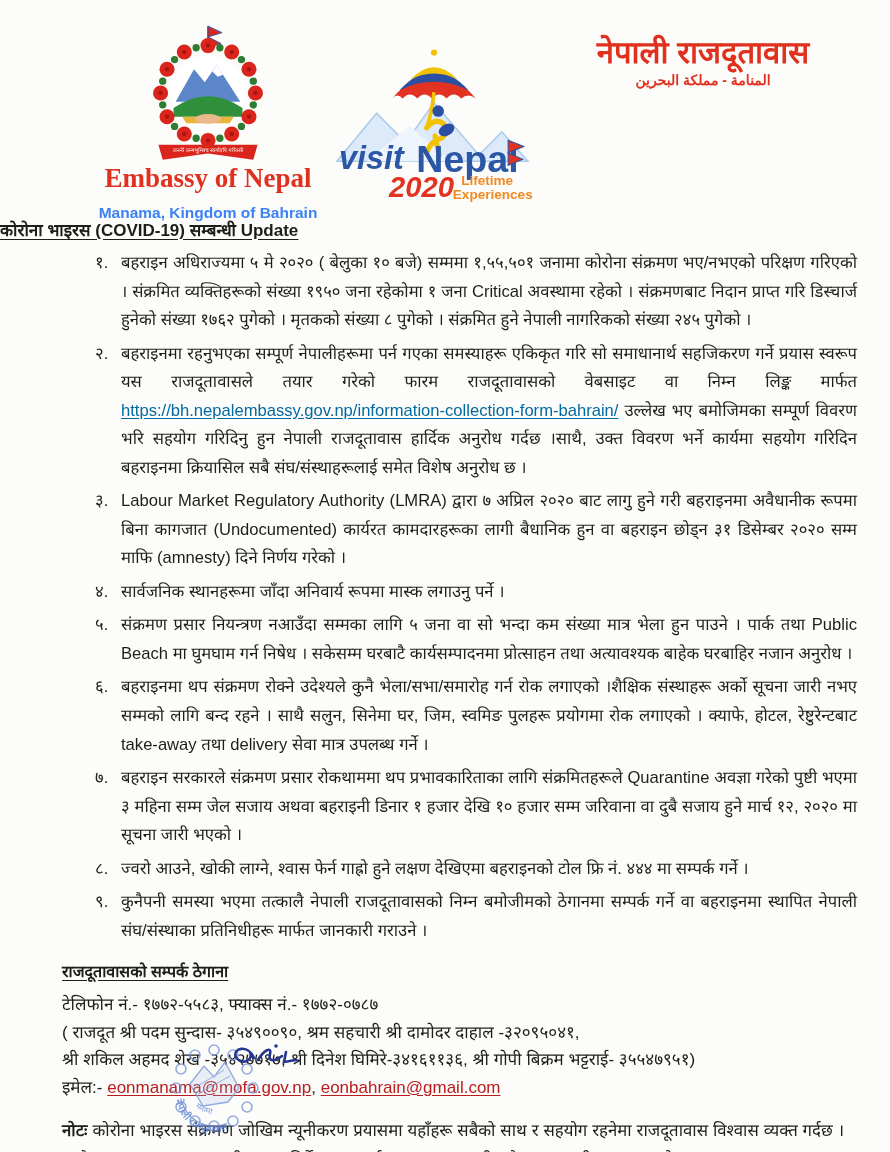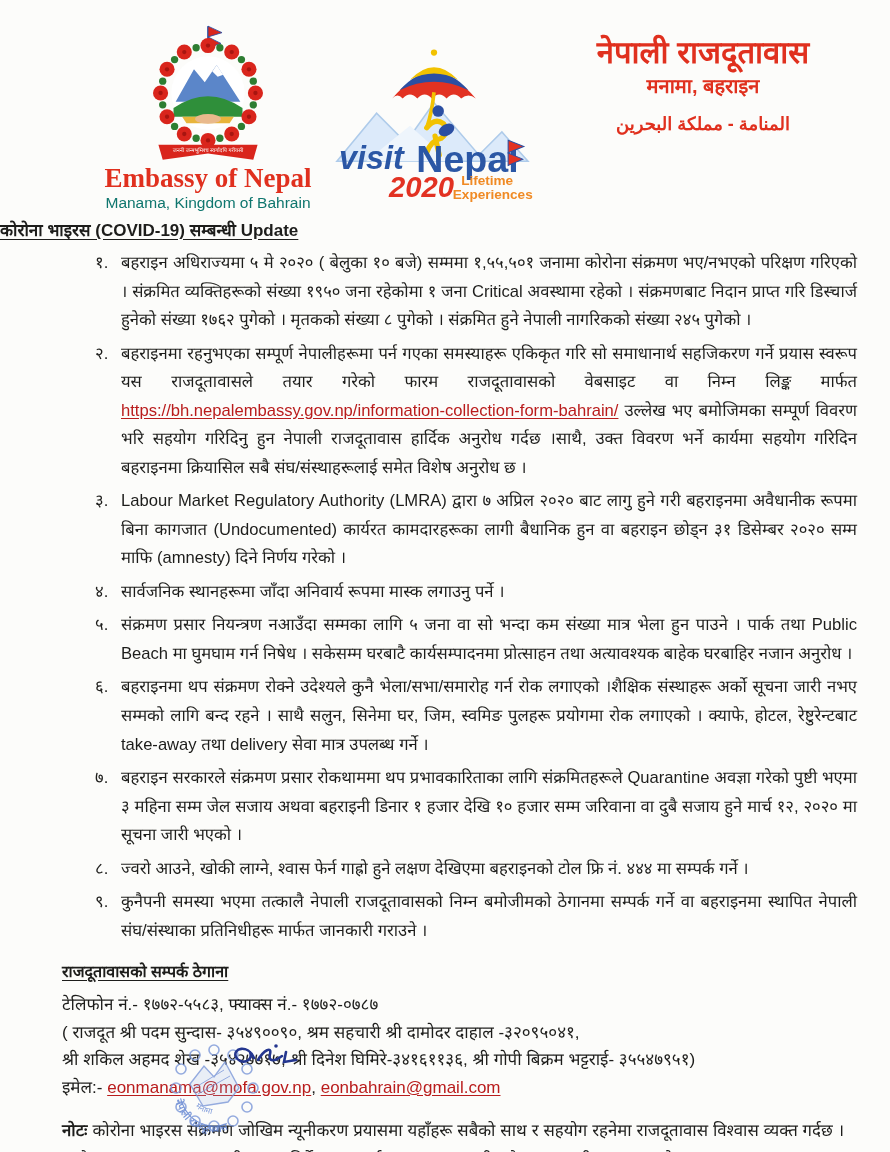--- a/index.html
+++ b/index.html
@@ -13,38 +13,38 @@
     overflow:hidden;
   }
   
   .header{position:relative;height:206px;}
   .emblem-block{position:absolute;left:78px;top:24px;width:260px;text-align:center;}
   .emblem-block svg{display:block;margin:0 auto;}
   .embassy-name{
     font-family:"Liberation Serif",serif;
     font-weight:bold;color:#e0301e;font-size:27px;line-height:1.05;margin-top:2px;
   }
-  .embassy-loc{font-weight:normal;color:#0f766e;font-size:15.5px;margin-top:2px;}
+  .embassy-loc{font-weight:bold;color:#3b82f6;font-size:15.5px;margin-top:12px;}
   .visitnepal{position:absolute;left:334px;top:38px;width:200px;}
   .red-head{position:absolute;right:22px;top:36px;width:330px;text-align:center;color:#e0301e;}
   .red-head .l1{font-size:31px;font-weight:bold;line-height:1.1;}
   .red-head .l2{font-size:20px;font-weight:bold;margin-top:2px;}
   .red-head .l3{font-size:27px;font-weight:bold;margin-top:6px;direction:rtl;}
-  .red-head .l4{font-size:18px;font-weight:bold;margin-top:14px;direction:rtl;}
+  .red-head .l4{font-size:14px;font-weight:bold;margin-top:2px;direction:rtl;}
   
   .doc-title{
     font-size:17px;font-weight:bold;margin:12px 0 8px 0;
   }
   .doc-title span{text-decoration:underline;text-underline-offset:3px;}
   
   ol.items{list-style:none;margin:0 0 0 95px;padding:0;width:762px;}
   ol.items li{display:flex;margin-bottom:5px;font-size:16.6px;line-height:1.72;}
   ol.items .marker{flex:0 0 26px;}
   ol.items .itxt{flex:1;text-align:justify;}
-  .doclink{color:#b91c1c;text-decoration:underline;text-underline-offset:2px;}
+  .doclink{color:#0369a1;text-decoration:underline;text-underline-offset:2px;}
   
   .contact{margin:14px 0 0 62px;font-size:17px;line-height:1.62;}
   .contact .c-head{font-weight:bold;text-decoration:underline;text-underline-offset:3px;margin-bottom:6px;font-size:16px;}
   .contact .email-line a{color:#b91c1c;text-decoration:underline;text-underline-offset:2px;}
   
   .note{margin:16px 0 0 62px;width:782px;font-size:16.8px;line-height:1.7;text-align:justify;}
   .note b{font-weight:bold;}
   .stamp-wrap{position:absolute;left:158px;top:1032px;pointer-events:none;}
 </style>
 </head>
@@ -141,21 +141,20 @@
         <polygon points="166,98 181,104 166,110" fill="#e23222" stroke="#2b4fa2" stroke-width="1"></polygon>
         <polygon points="166,110 180,116 166,122" fill="#e23222" stroke="#2b4fa2" stroke-width="1"></polygon>
         <text x="52" y="152" font-size="28" font-style="italic" font-weight="bold" fill="#e23222">2020</text>
         <text x="121" y="141" font-size="13" font-weight="bold" fill="#f08a24">Lifetime</text>
         <text x="113" y="154" font-size="13" font-weight="bold" fill="#f08a24">Experiences</text>
       </svg>
     </div>
 
     <div class="red-head">
       <div class="l1">नेपाली राजदूतावास</div>
-      <div class="l2">मनामा, बहराइन</div>
       <div class="l4">المنامة - مملكة البحرين</div>
     </div>
   </div>
 
   <div class="doc-title">
     <span>कोरोना भाइरस (COVID-19) सम्बन्धी Update</span>
   </div>
 
   <ol class="items">
     <li>

